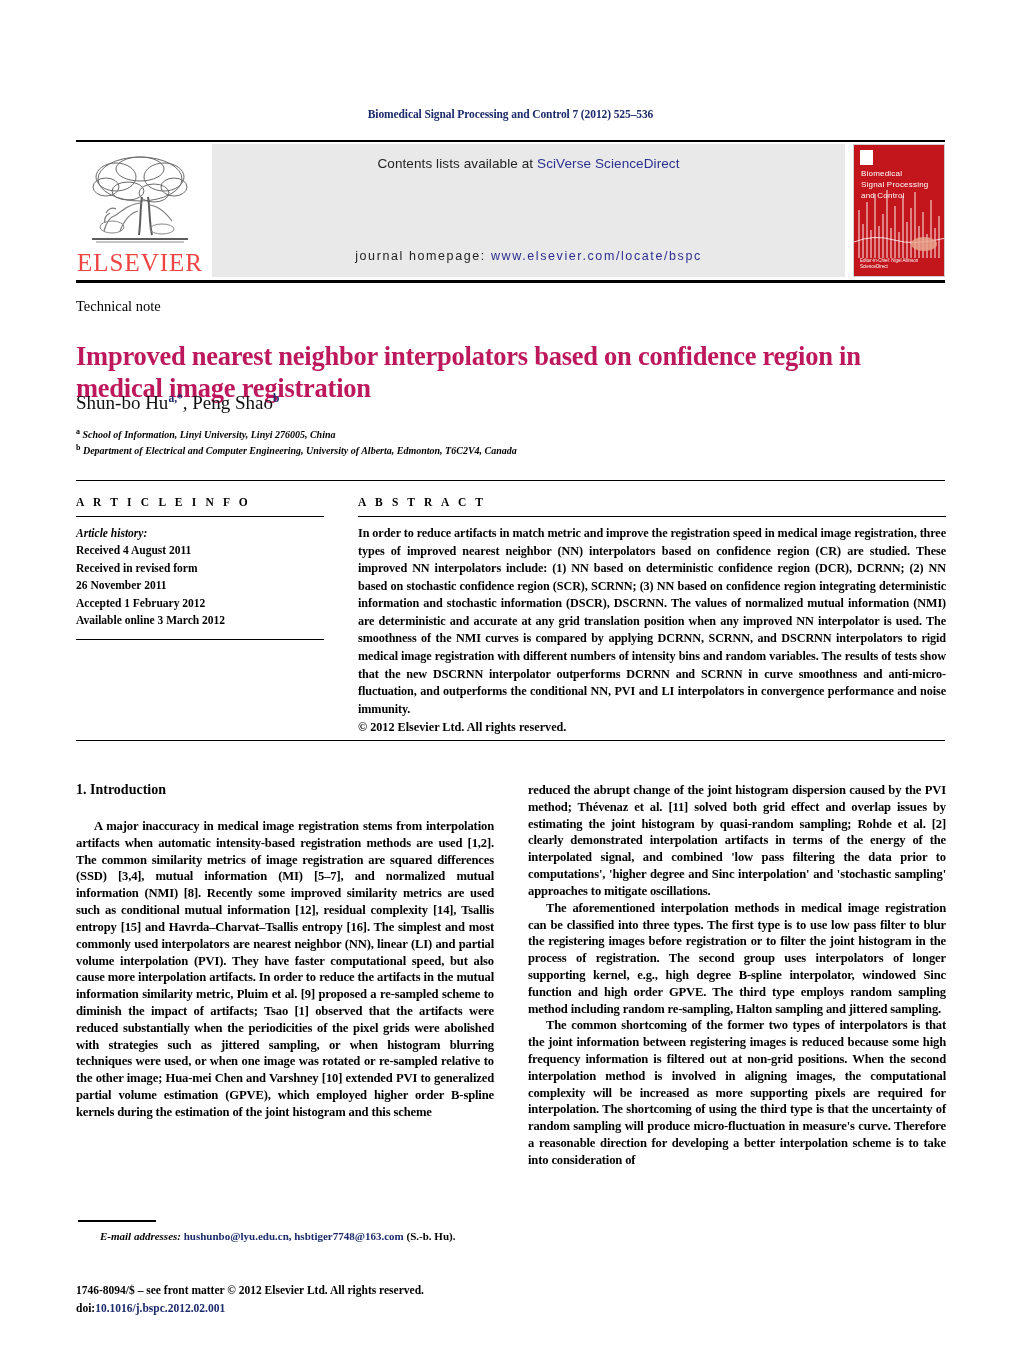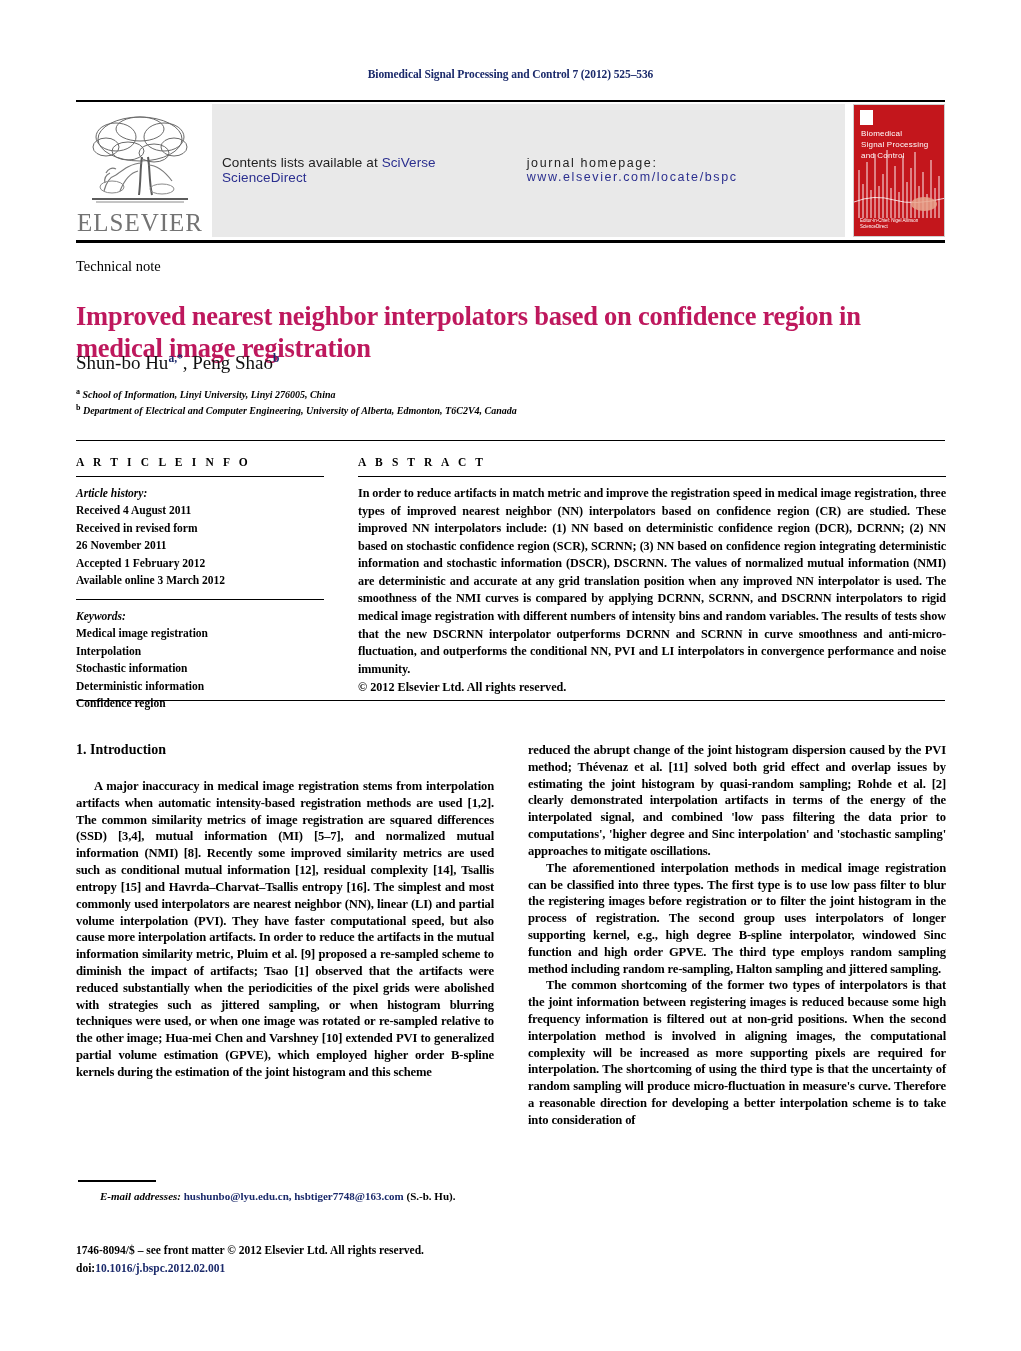--- a/index.html
+++ b/index.html
@@ -13,20 +13,21 @@
     font-family: "Liberation Serif", "DejaVu Serif", serif;
     color: #000000;
     position: relative;
     overflow: hidden;
   }
   .page {
     position: relative;
     width: 1021px;
     height: 1081px;
     box-sizing: border-box;
+    margin-top: 40px;
   }
 
   
   .running-head {
     position: absolute;
     top: 68px;
     left: 0;
     width: 1021px;
     text-align: center;
     font-size: 11.5px;
@@ -64,31 +65,31 @@
     align-items: center;
     justify-content: flex-end;
     padding-bottom: 2px;
     box-sizing: border-box;
   }
   .tree-svg { display:block; }
   .elsevier-word {
     font-family: "Liberation Serif", serif;
     font-size: 25px;
     letter-spacing: 1px;
-    color: #737373;
+    color: #ef4444;
     line-height: 1;
     margin-top: 1px;
     text-align: center;
   }
 
   .masthead-center {
     flex: 1 1 auto;
     background: #e9e9e9;
     display: flex;
-    flex-direction: row;
+    flex-direction: column;
     align-items: center;
     justify-content: space-between;
     padding: 12px 10px 14px 10px;
     box-sizing: border-box;
     margin: 0 8px;
     gap: 36px;
   }
   .contents-line {
     font-family: "Liberation Sans", sans-serif;
     font-size: 13.5px;
@@ -413,28 +414,20 @@
     <div class="hr-thin"></div>
     <div class="info-block">
       <div class="lbl">Article history:</div>
       <div>Received 4 August 2011</div>
       <div>Received in revised form</div>
       <div>26 November 2011</div>
       <div>Accepted 1 February 2012</div>
       <div>Available online 3 March 2012</div>
     </div>
     <div class="hr-thin wide"></div>
-    <div class="info-block">
-      <div class="lbl">Keywords:</div>
-      <div>Medical image registration</div>
-      <div>Interpolation</div>
-      <div>Stochastic information</div>
-      <div>Deterministic information</div>
-      <div>Confidence region</div>
-    </div>
   </div>
 
   <div class="abs-col">
     <div class="sec-head">A B S T R A C T</div>
     <div class="hr-thin"></div>
     <div class="abs-text">In order to reduce artifacts in match metric and improve the registration speed in medical image registration, three types of improved nearest neighbor (NN) interpolators based on confidence region (CR) are studied. These improved NN interpolators include: (1) NN based on deterministic confidence region (DCR), DCRNN; (2) NN based on stochastic confidence region (SCR), SCRNN; (3) NN based on confidence region integrating deterministic information and stochastic information (DSCR), DSCRNN. The values of normalized mutual information (NMI) are deterministic and accurate at any grid translation position when any improved NN interpolator is used. The smoothness of the NMI curves is compared by applying DCRNN, SCRNN, and DSCRNN interpolators to rigid medical image registration with different numbers of intensity bins and random variables. The results of tests show that the new DSCRNN interpolator outperforms DCRNN and SCRNN in curve smoothness and anti-micro-fluctuation, and outperforms the conditional NN, PVI and LI interpolators in convergence performance and noise immunity.</div>
     <div class="copyright">© 2012 Elsevier Ltd. All rights reserved.</div>
   </div>
 
   <div class="band-rule r4"></div>

